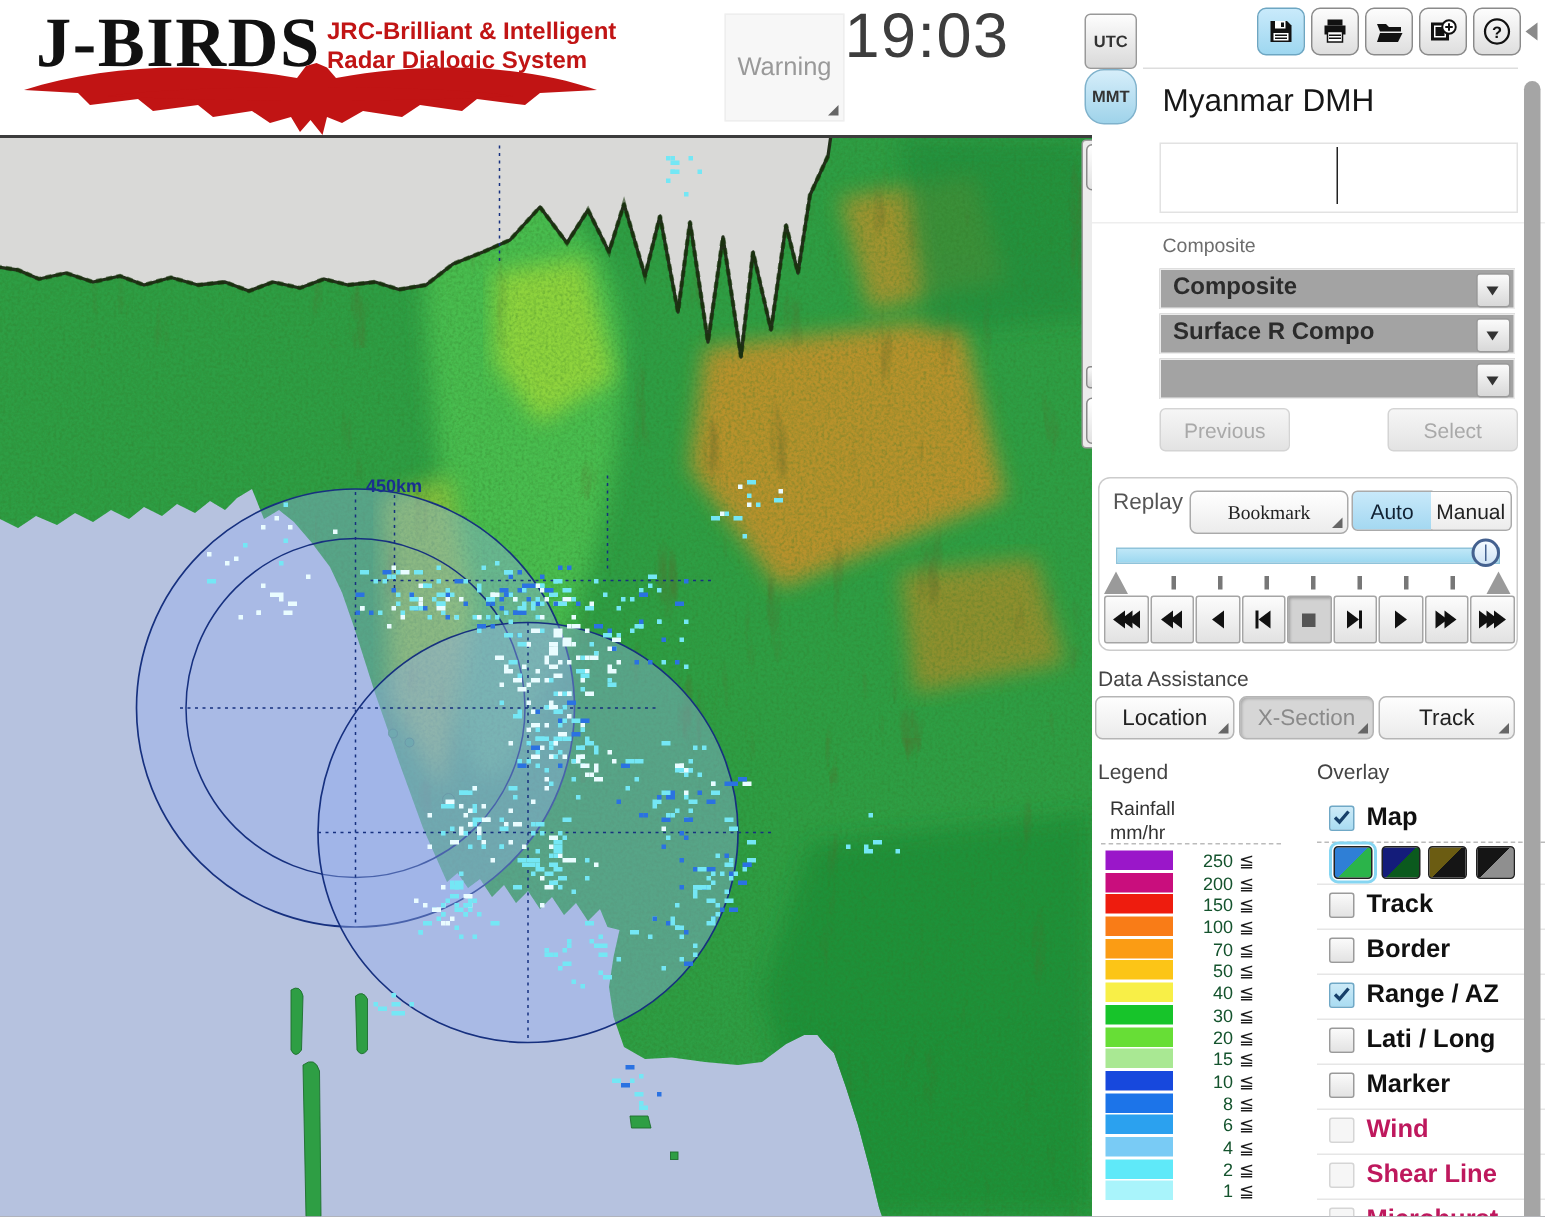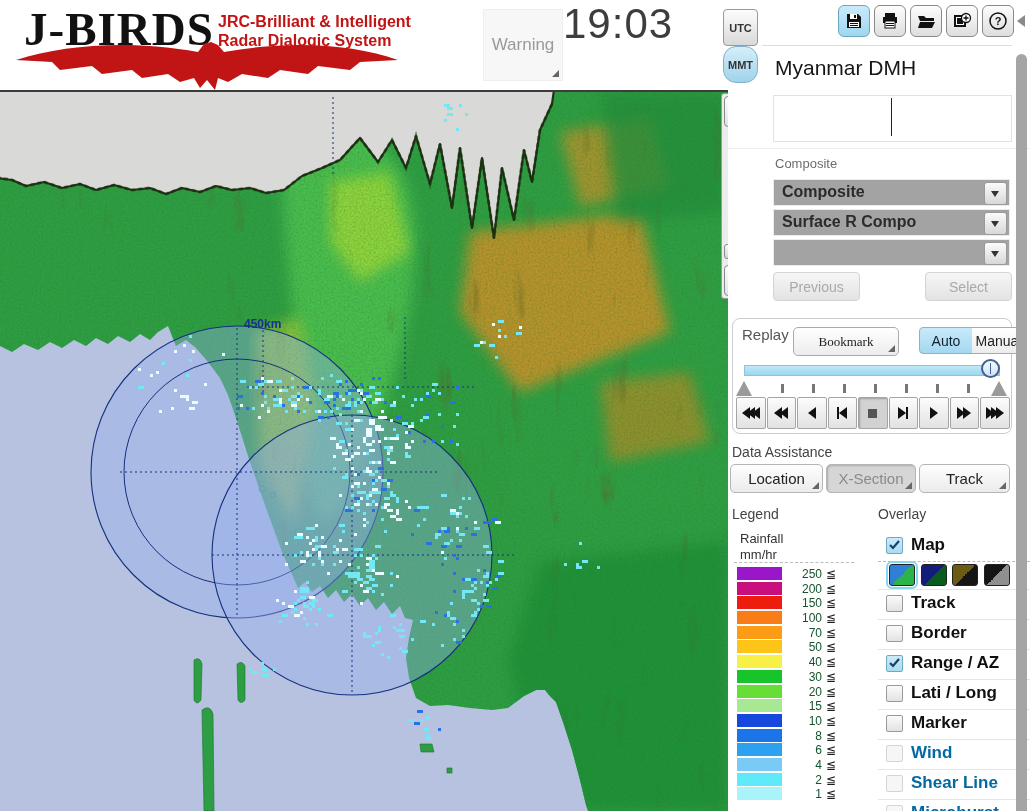--- a/index.html
+++ b/index.html
@@ -57,21 +57,21 @@
   .dd .btn::after{content:"";position:absolute;left:6px;top:8px;border-left:4px solid transparent;
       border-right:4px solid transparent;border-top:6px solid #333;}
   .pbtn{position:absolute;height:27px;border:1px solid #d4d4d4;border-radius:4px;font-size:14px;
       background:linear-gradient(#f6f6f6,#e3e3e3);color:#a9a9a9;display:flex;align-items:center;justify-content:center;}
   
   .replaybox{position:absolute;left:4px;top:228px;width:280px;height:116px;border:1px solid #ccc;border-radius:8px;box-sizing:border-box;}
   .replay-label{position:absolute;left:9px;top:7px;font-size:15px;color:#555;}
   .bookmark{position:absolute;left:60px;top:8px;width:104px;height:27px;background:linear-gradient(#fff,#ececec);
       border:1px solid #aaa;border-radius:5px;font-size:13px;color:#222;display:flex;align-items:center;justify-content:center;cursor:pointer;font-family:Liberation Serif, serif;}
   .mode{position:absolute;top:8px;width:54px;height:27px;border:1px solid #aaa;font-size:14px;
-      display:flex;align-items:center;justify-content:center;cursor:pointer;box-sizing:border-box;margin-left:18px;}
+      display:flex;align-items:center;justify-content:center;cursor:pointer;box-sizing:border-box;}
   .mode.auto{left:168px;border-radius:4px 0 0 4px;background:linear-gradient(#c8e9fa,#a4d8f1);color:#123;}
   .mode.manual{left:221px;border-radius:0 4px 4px 0;background:linear-gradient(#fff,#ececec);color:#222;border-left:none;}
   .rtrack{position:absolute;left:11px;top:46px;width:256px;height:11px;background:linear-gradient(#bfe7f7,#9cd8f0);
       border:1px solid #8fc3da;box-sizing:border-box;}
   .rhandle{position:absolute;left:248px;top:40px;width:19px;height:19px;border:2px solid #44618f;border-radius:50%;
       background:linear-gradient(#f4faff,#cfe3f5);box-sizing:border-box;cursor:grab;}
   .rhandle::after{content:"";position:absolute;left:7px;top:2px;width:1px;height:11px;background:#44618f;}
   .tickrow{position:absolute;left:0;top:62px;width:280px;height:16px;}
   .tick{position:absolute;top:3px;width:3px;height:9px;background:#777;}
   .tri-marker{position:absolute;top:0px;width:0;height:0;border-left:8px solid transparent;
@@ -92,21 +92,21 @@
   .lsuf{position:absolute;left:92px;top:0px;font-size:12px;color:#1b1b1b;}
   
   .overlay-rows{position:absolute;left:150px;top:442px;width:152px;}
   .orow{position:relative;height:29px;border-bottom:1px solid #e6e6e6;}
   .orow.dashed{border-bottom:1px dashed #bbb;}
   .cb{position:absolute;left:8px;top:5px;width:17px;height:17px;border:1px solid #9a9a9a;border-radius:2px;
       background:linear-gradient(#fafafa,#e3e3e3);box-sizing:border-box;cursor:pointer;}
   .cb.on{background:linear-gradient(#cdeaf7,#a9dcf2);border-color:#6fa8c6;}
   .cb.dis{border-color:#d5d5d5;background:#f6f6f6;}
   .olabel{position:absolute;left:33px;top:3px;font-size:17px;font-weight:bold;color:#101010;white-space:nowrap;}
-  .olabel.dis{color:#0369a1;}
+  .olabel.dis{color:#be185d;}
   .swrow{position:relative;height:27px;border-bottom:1px solid #e6e6e6;}
   .msw{position:absolute;top:2px;width:24px;height:20px;border:1px solid #222;border-radius:3px;cursor:pointer;}
   .msw.sel{outline:2px solid #86d6f2;outline-offset:1px;}
   
   .scrollbar{position:absolute;left:1016px;top:54px;width:11px;height:757px;background:#a5a5a5;border-radius:6px 6px 0 0;}
 </style>
 </head>
 <body>
 
 <div class="app">

